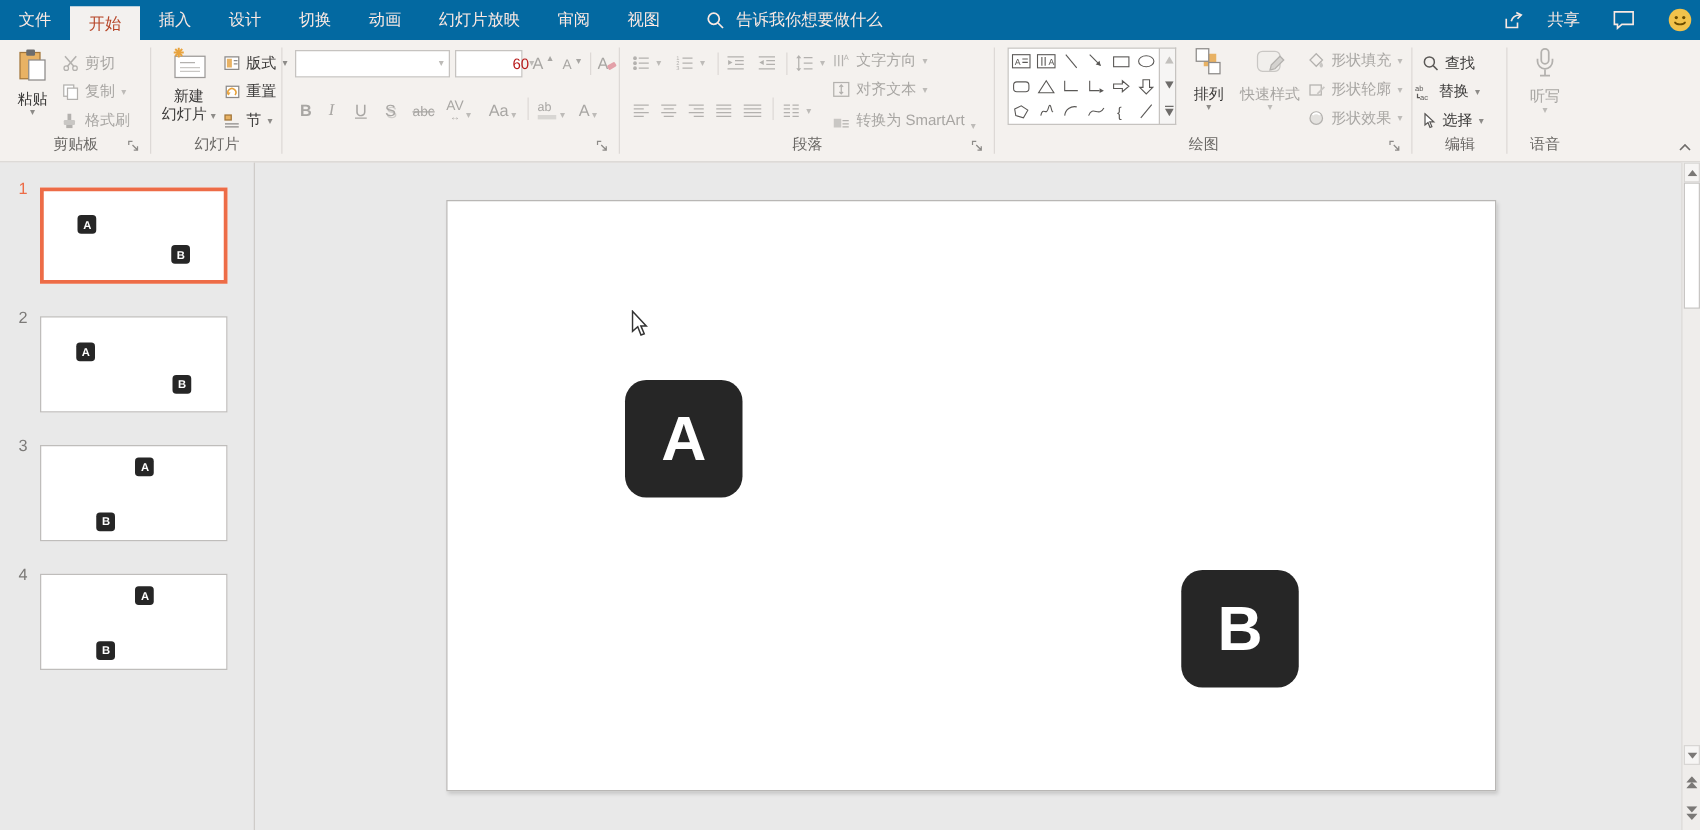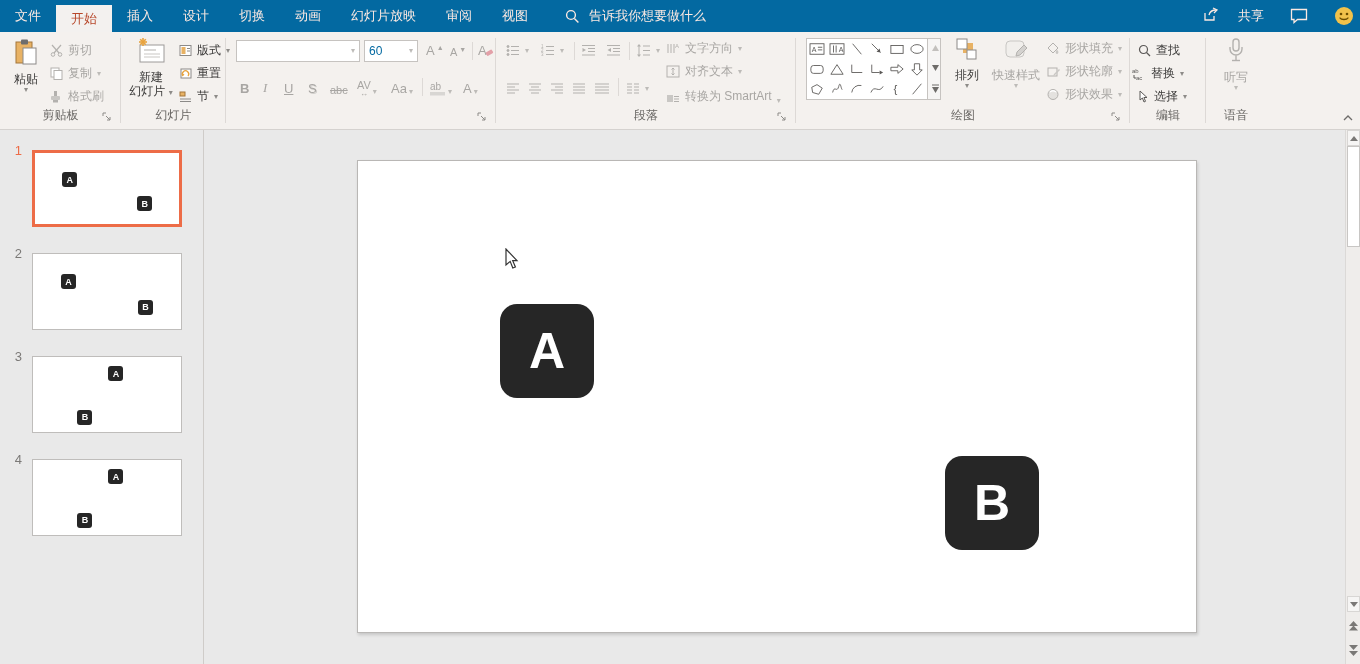--- a/index.html
+++ b/index.html
@@ -6,37 +6,37 @@
   html,body { width:1360px; height:664px; overflow:hidden; }
   body { font-family:"Liberation Sans","DejaVu Sans",sans-serif; background:#e9e9e9; position:relative; }
   #app { position:absolute; inset:0; width:1360px; height:664px; }
 
   
   #titlebar { position:absolute; left:0; top:0; width:1360px; height:32px; background:#0369a1; display:flex; align-items:stretch; color:#fff; font-size:13px; }
   .tab { padding:0 15px; display:flex; align-items:center; cursor:default; color:#fdeae3; }
   .tab.active { background:#f3f1ef; color:#b7472a; margin-top:5px; padding-top:0; }
   #tb-search { display:flex; align-items:center; gap:9px; margin-left:22px; color:#fbe9e2; }
   #tb-right { position:absolute; right:6px; top:0; height:32px; display:flex; align-items:center; gap:26px; }
-  .tb-btn { display:flex; align-items:flex-start; gap:18px; color:#fbe9e2; font-size:13px; }
+  .tb-btn { display:flex; align-items:center; gap:18px; color:#fbe9e2; font-size:13px; }
 
   
   #ribbon { position:absolute; left:0; top:32px; width:1360px; height:98px; background:#f4f1ee; border-bottom:1px solid #d5d2cf; font-size:12px; color:#3b3a39; }
   .grp { position:absolute; top:0; height:97px; }
   .grp .vline { position:absolute; right:0; top:6px; bottom:6px; width:1px; background:#ddd9d6; }
   .grplabel { position:absolute; bottom:5px; left:0; right:0; text-align:center; font-size:12px; color:#696764; }
   .launcher { position:absolute; bottom:7px; right:9px; width:10px; height:10px; }
   .bigbtn { position:absolute; text-align:center; cursor:default; }
   .bigbtn .cap { margin-top:3px; line-height:14px; }
   .smbtn { position:absolute; height:21px; display:flex; align-items:center; gap:5px; white-space:nowrap; cursor:default; }
   .gray { color:#a8a6a3; }
   .dd { font-size:8px; color:#8d8b88; line-height:8px; }
   .dd.g { color:#bdbbb8; }
   .vsep { position:absolute; width:1px; background:#ddd9d6; }
   .combobox { position:absolute; height:22px; background:#fff; border:1px solid #c6c3c0; display:flex; align-items:center; padding:0 4px; }
-  .combobox .val { flex:1; font-size:12px; color:#0369a1; }
+  .combobox .val { flex:1; font-size:12px; color:#b91c1c;margin-left:41px; }
   .fbtn { position:absolute; top:44px; height:22px; display:flex; align-items:flex-end; padding-bottom:2px; gap:2px; font-size:13px; cursor:default; }
   svg { display:block; }
 
   
   #thumbpanel { position:absolute; left:0; top:130px; width:204px; bottom:0; background:#e9e9e9; border-right:1px solid #cfccc9; }
   .slidenum { position:absolute; left:4px; width:18px; text-align:right; font-size:13px; color:#7b7977; }
   .thumb { position:absolute; left:32px; width:150px; height:77px; background:#fff; border:1px solid #bfbdbb; }
   .thumb.sel { border:3px solid #ed6c47; }
   .minishape { position:absolute; width:15px; height:15px; background:#262626; border-radius:3px; color:#fff; font-size:9px; font-weight:bold; display:flex; align-items:center; justify-content:center; }
 

